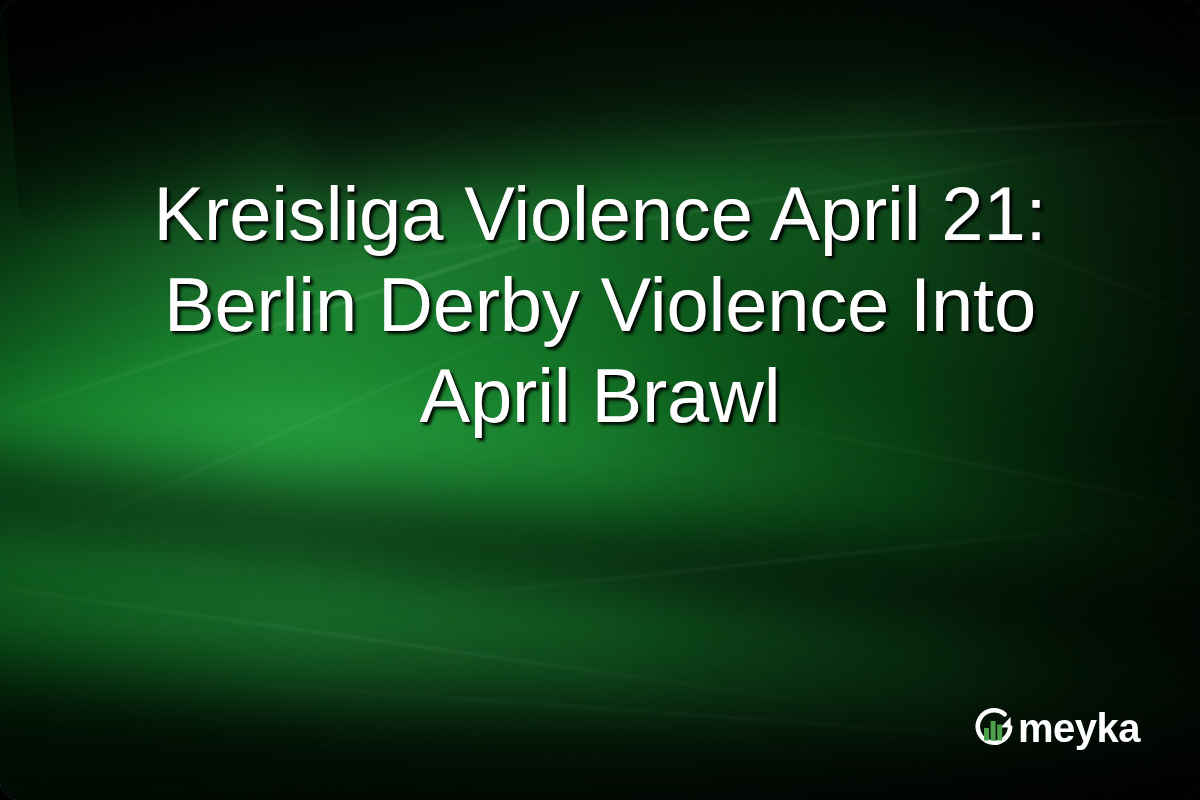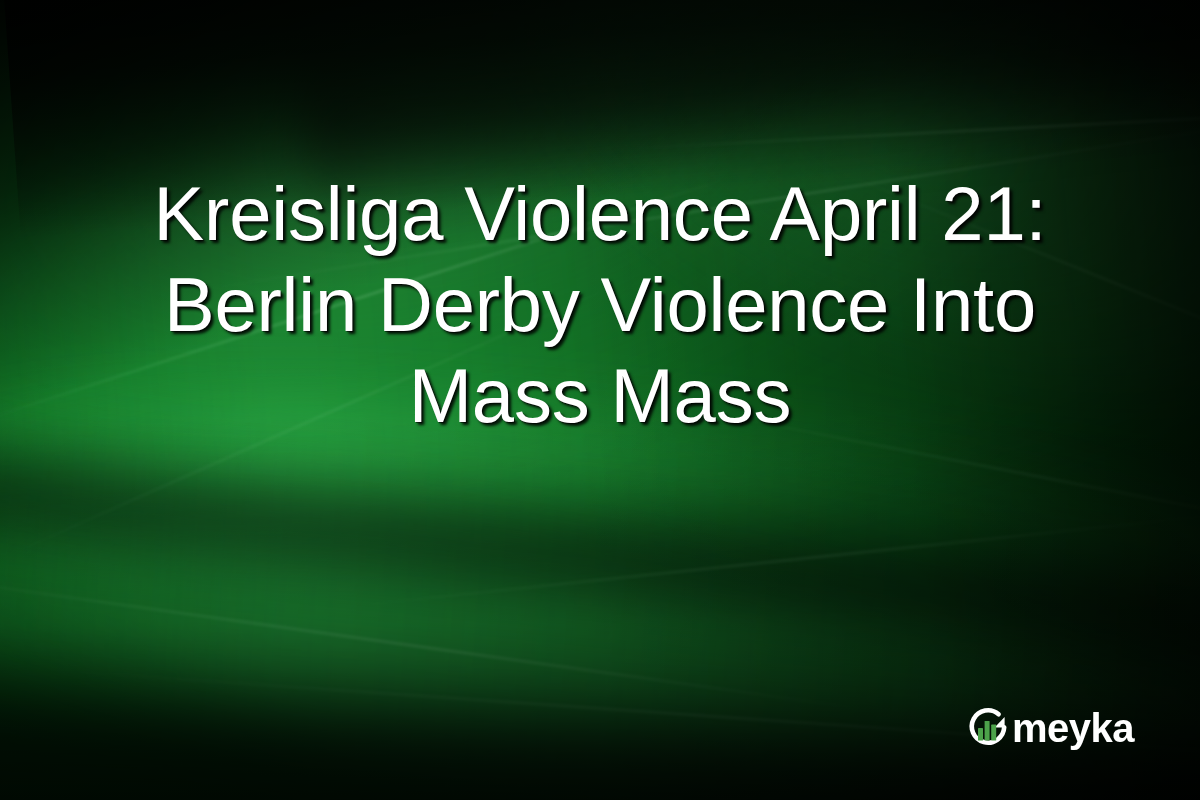--- a/index.html
+++ b/index.html
@@ -8,20 +8,21 @@
     background:#000;
     font-family:"Liberation Sans", sans-serif;
     overflow:hidden;
   }
 
   .stage {
     position:relative;
     width:1200px; height:800px;
     overflow:hidden;
     background:#0369a1;
+    border-radius:19px;
   }
 
   
   .bg-base {
     position:absolute; inset:0;
     background:
       radial-gradient(120% 85% at 22% 58%, #0b7a22 0%, #076018 22%, #04400f 44%, #022206 68%, #010c02 100%);
   }
   .bg-tint {
     position:absolute; inset:0;
@@ -117,21 +118,21 @@
     text-shadow:
       3px 3px 3px rgba(0,0,0,.85),
       1px 1px 0 rgba(0,0,0,.55);
     white-space:nowrap;
   }
   .headline .ln { display:block; }
 
   
   .logo {
     position:absolute;
-    right:66px; bottom:48px;
+    right:60px; bottom:48px;
     display:flex;
     align-items:center;
     gap:2px;
     justify-content:space-between;
   }
   .logo-mark {
     width:48px; height:48px;
     display:block;
     flex:0 0 auto;
   }
@@ -170,21 +171,21 @@
   <div class="streak s6"></div>
   <div class="streak s4"></div>
   <div class="streak s5"></div>
 
   <div class="bg-tint"></div>
   <div class="bg-top-dark"></div>
 
   <div class="headline">
     <span class="ln">Kreisliga Violence April 21:</span>
     <span class="ln">Berlin Derby Violence Into</span>
-    <span class="ln">Mass Mass</span>
+    <span class="ln">April Brawl</span>
   </div>
 
   <div class="logo">
     <svg class="logo-mark" viewBox="0 0 48 48" aria-hidden="true">
 
       <path d="M34.6 10.2 A16.2 16.2 0 1 0 40.2 23.2" fill="none" stroke="#ffffff" stroke-width="4.6" stroke-linecap="round"></path>
 
       <path d="M40.6 13.0 L40.6 23.6 L30.6 23.6 Z" fill="#ffffff"></path>
 
       <rect x="14.0" y="24.0" width="5.0" height="12.5" rx="0.6" fill="#4ca24a"></rect>

